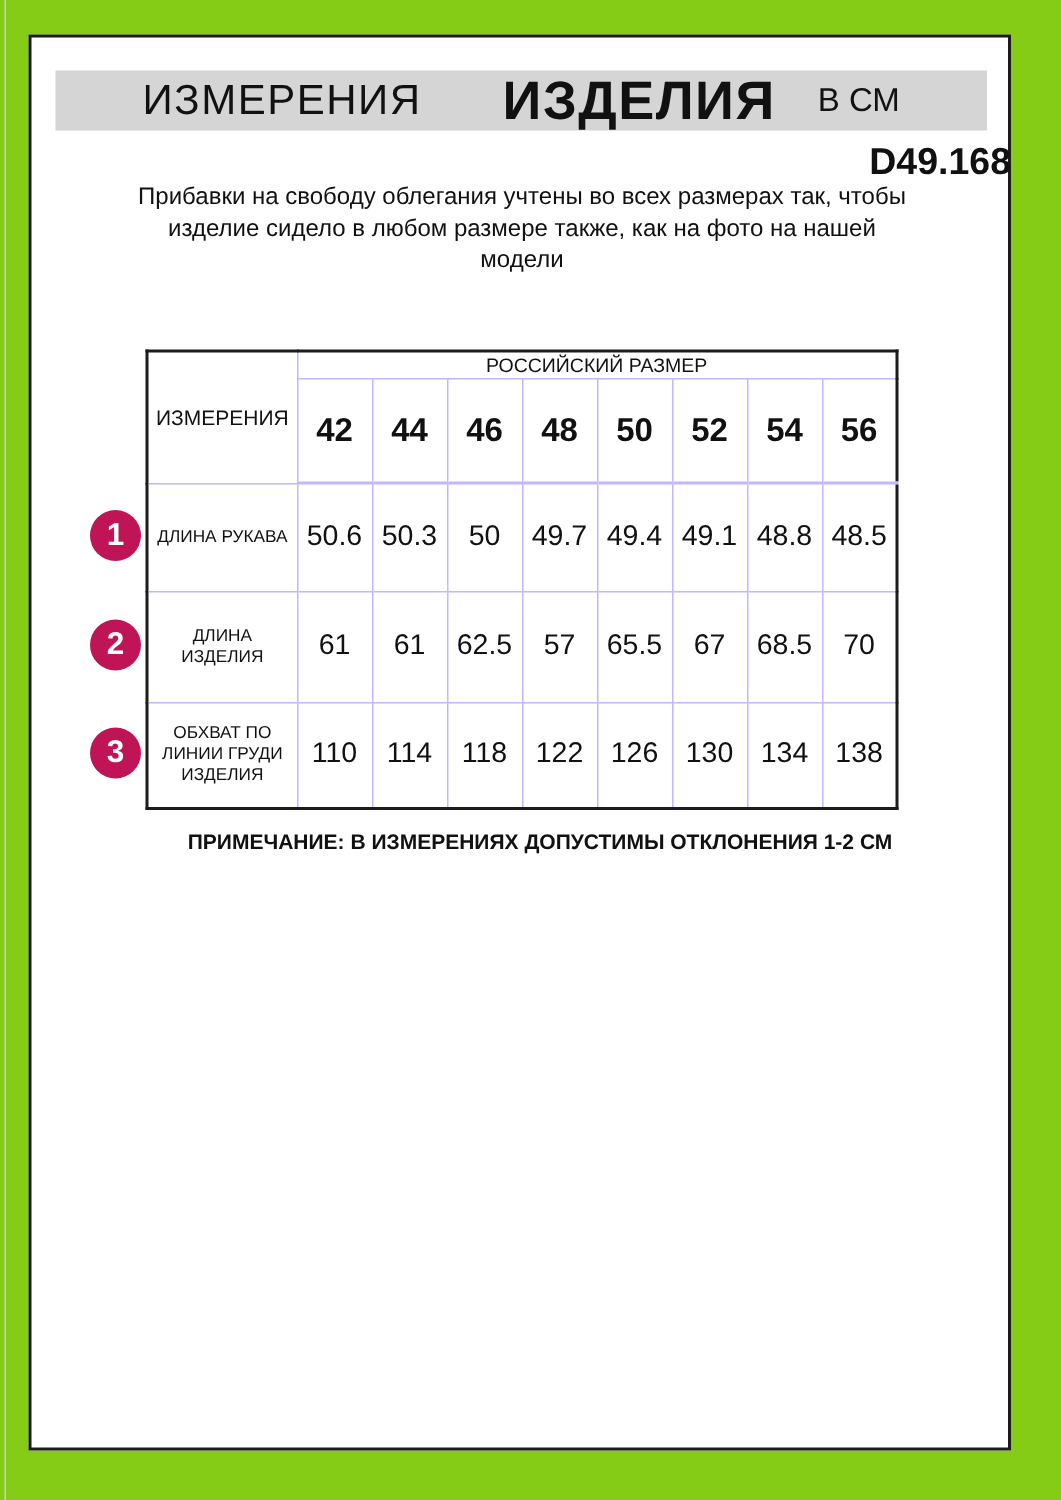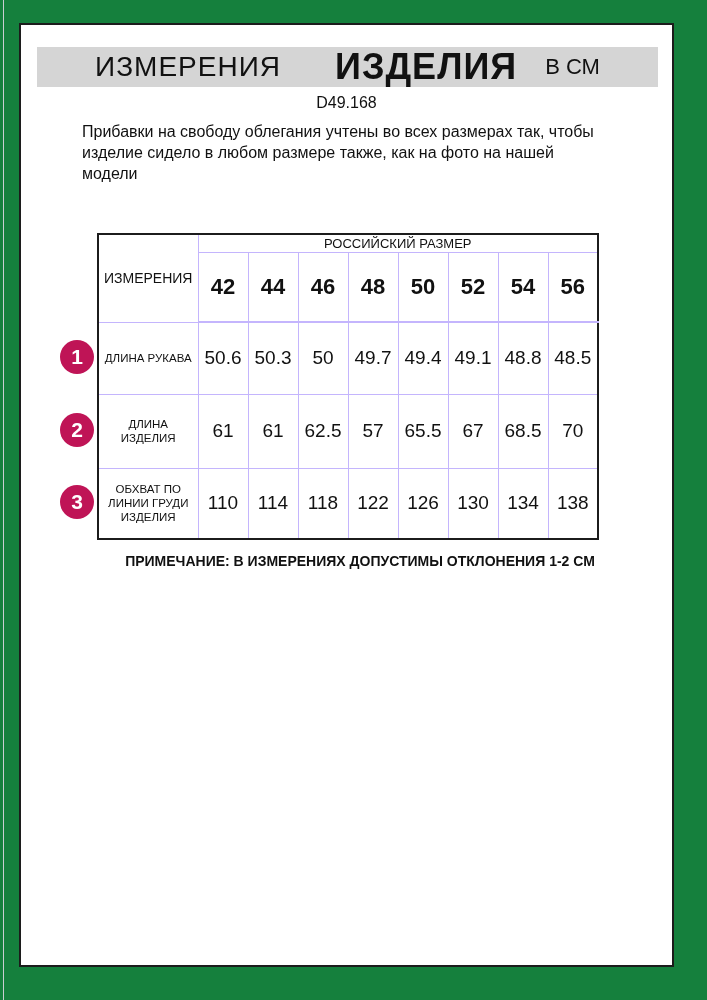--- a/index.html
+++ b/index.html
@@ -3,21 +3,21 @@
 <meta charset="utf-8">
 <style>
   * { margin: 0; padding: 0; box-sizing: border-box; }
   html, body { background: #ffffff; }
   body { font-family: "Liberation Sans", "DejaVu Sans", sans-serif; color: #111; }
 
   .page {
     position: relative;
     width: 707px;
     height: 1000px;
-    background: #15803d;
+    background: #84cc16;
     overflow: hidden;
   }
 
   .edge-line {
     position: absolute;
     left: 3px; top: 0;
     width: 1px; height: 1000px;
     background: #c9ced2;
   }
 
@@ -55,29 +55,30 @@
     font-size: 22px;
     font-weight: 400;
     margin-left: 28px;
     white-space: nowrap;
   }
 
   .product-code {
     position: absolute;
     left: 19px; top: 94px;
     width: 655px;
+    text-align: right;
+    font-size: 25px;
+    font-weight: 700;
+  }
+
+  .product-desc {
+    position: absolute;
+    left: 92px; top: 121px;
+    width: 512px;
     text-align: center;
-    font-size: 16px;
-    font-weight: 400;
-  }
-
-  .product-desc {
-    position: absolute;
-    left: 82px; top: 121px;
-    width: 512px;
     font-size: 16px;
     line-height: 21px;
     font-weight: 400;
   }
 
   .size-table {
     position: absolute;
     left: 97px; top: 233px;
     border-collapse: collapse;
     table-layout: fixed;

